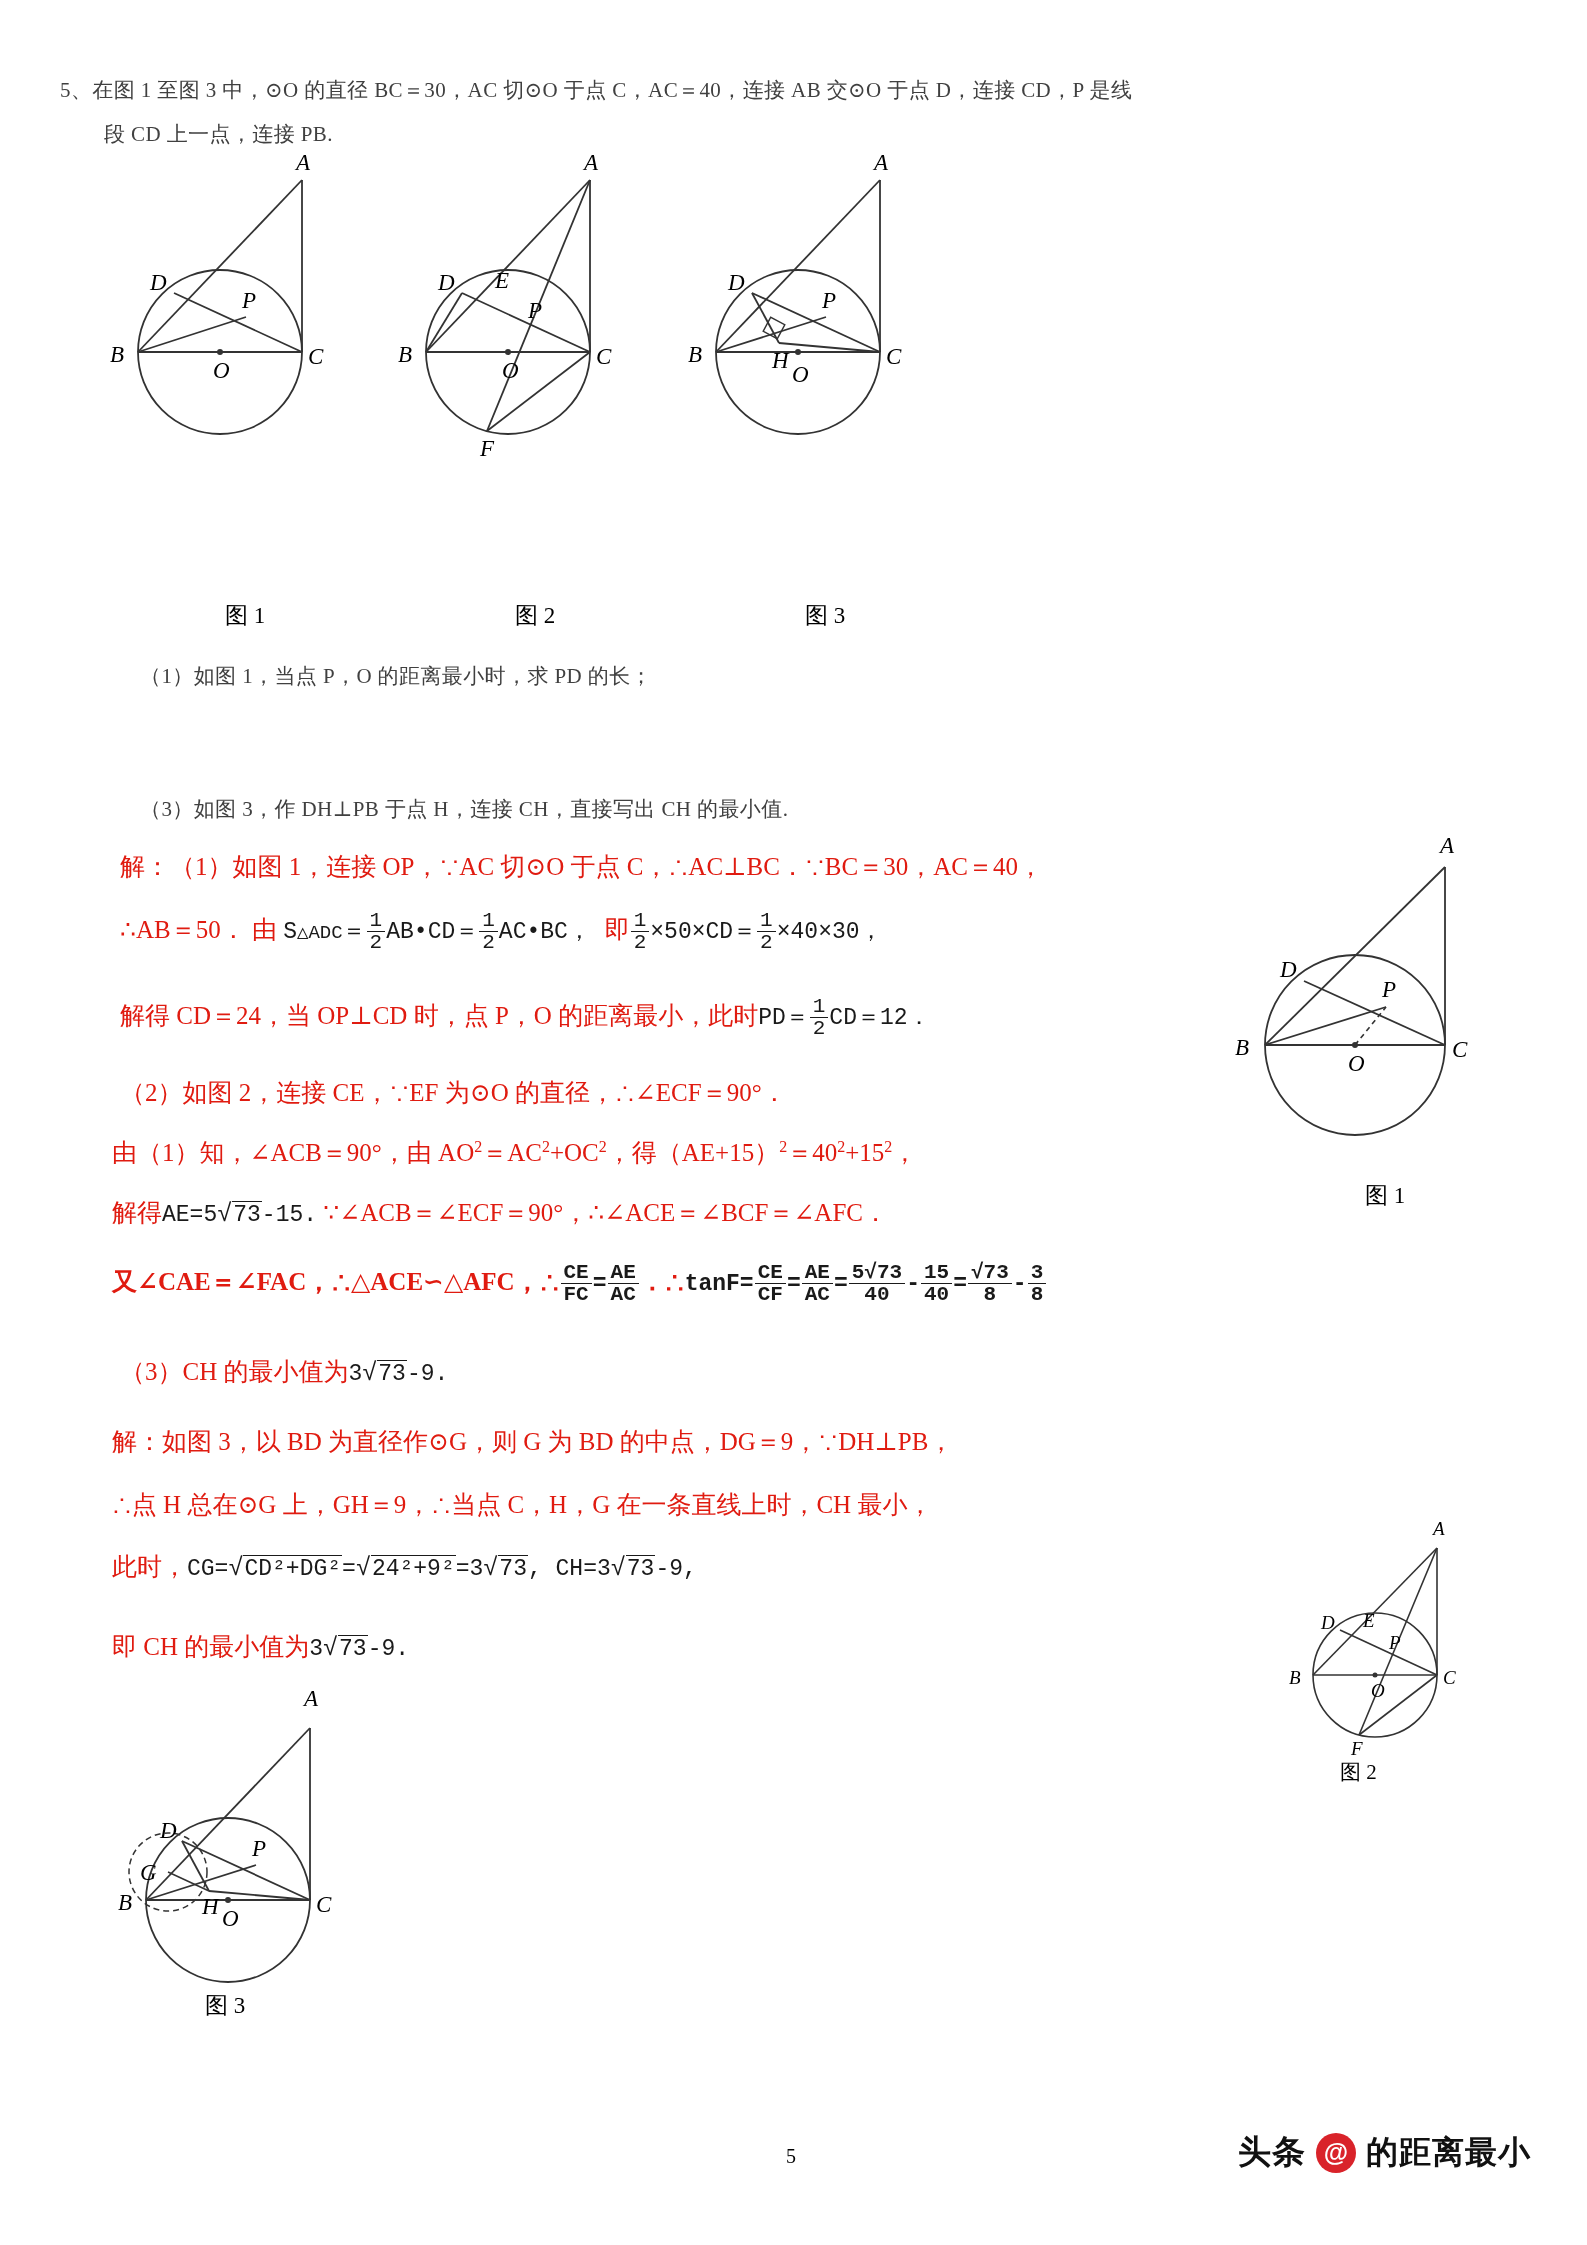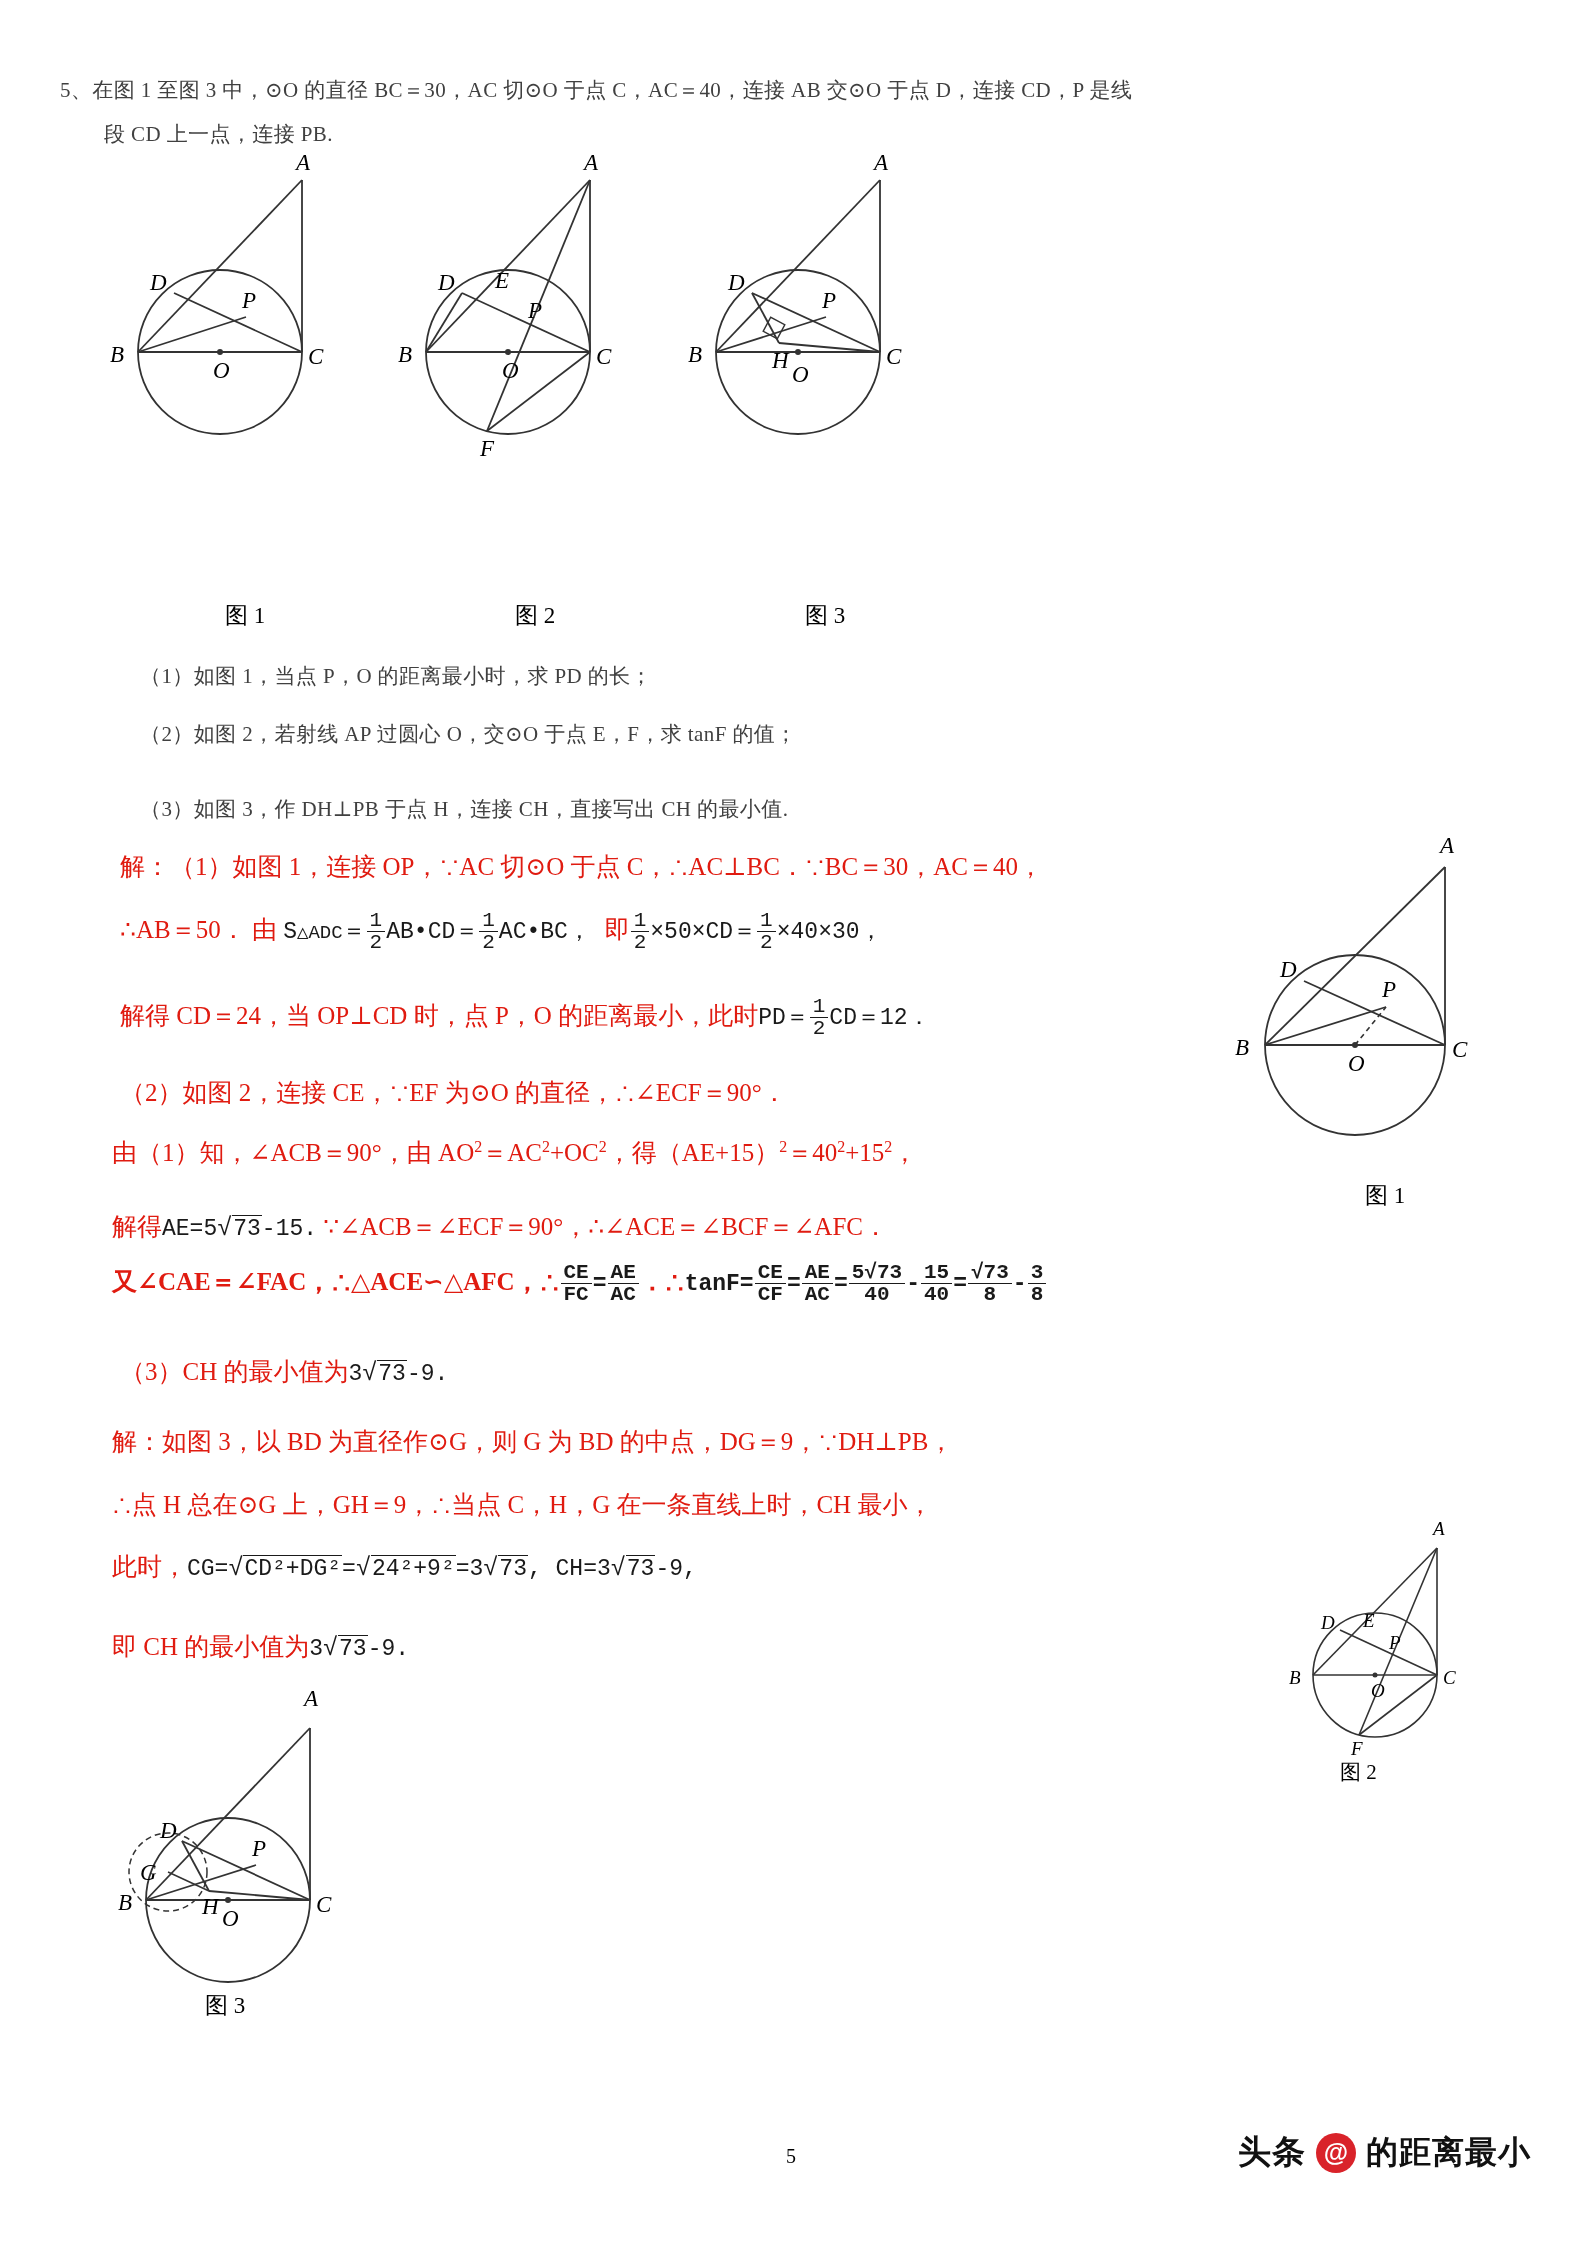--- a/index.html
+++ b/index.html
@@ -184,21 +184,20 @@
     <span class="figcap mi" style="left:8px; top:182px;">B</span>
     <span class="figcap mi" style="left:206px; top:184px;">C</span>
     <span class="figcap mi" style="left:48px; top:110px;">D</span>
     <span class="figcap mi" style="left:92px; top:188px;">H</span>
     <span class="figcap mi" style="left:112px; top:202px;">O</span>
     <span class="figcap mi" style="left:142px; top:128px;">P</span>
   </div>
   <div class="figcap" style="left:805px; top:600px;">图 3</div>
 
   <div class="qline" style="left:140px; top:662px;">（1）如图 1，当点 P，O 的距离最小时，求 PD 的长；</div>
-  <div class="qline" style="left:140px; top:720px;">（2）如图 2，若射线 AP 过圆心 O，交⊙O 于点 E，F，求 tanF 的值；</div>
   <div class="qline" style="left:140px; top:795px;text-align:center;">（3）如图 3，作 DH⊥PB 于点 H，连接 CH，直接写出 CH 的最小值.</div>
 
   <div class="sol" style="left:120px; top:850px;">
     <span>解：（1）如图 1，连接 OP，∵AC 切⊙O 于点 C，∴AC⊥BC．∵BC＝30，AC＝40，</span>
   </div>
 
   <div class="sol" style="left:120px; top:910px;">
     <span>∴AB＝50．</span>
     <span>由</span>
     <span class="blk">
@@ -210,21 +209,21 @@
   <div class="sol" style="left:120px; top:996px;">
     <span>解得 CD＝24，当 OP⊥CD 时，点 P，O 的距离最小，此时</span><span class="blk"><span>PD＝</span><span class="frac"><span class="num">1</span><span class="den">2</span></span><span>CD＝12．</span></span>
   </div>
 
   <div class="sol" style="left:120px; top:1076px;">（2）如图 2，连接 CE，∵EF 为⊙O 的直径，∴∠ECF＝90°．</div>
 
   <div class="sol" style="left:112px; top:1136px;">
     <span>由（1）知，∠ACB＝90°，由 AO</span><span class="sup">2</span><span>＝AC</span><span class="sup">2</span><span>+OC</span><span class="sup">2</span><span>，得（AE+15）</span><span class="sup">2</span><span>＝40</span><span class="sup">2</span><span>+15</span><span class="sup">2</span><span>，</span>
   </div>
 
-  <div class="sol" style="left:112px; top:1196px;margin-top:14px;">
+  <div class="sol" style="left:112px; top:1196px;">
     <span>解得</span><span class="blk"><span>AE=5</span><span class="rad"><span class="sign">√</span><span class="body">73</span></span><span>-15.</span></span>
     <span>∵∠ACB＝∠ECF＝90°，∴∠ACE＝∠BCF＝∠AFC．</span>
   </div>
 
   <div class="sol" style="left:112px; top:1262px;font-weight:bold;">
     <span>又∠CAE＝∠FAC，∴△ACE∽△AFC，∴</span><span class="blk"><span class="frac"><span class="num">CE</span><span class="den">FC</span></span><span>=</span><span class="frac"><span class="num">AE</span><span class="den">AC</span></span></span><span>．∴</span><span class="blk"><span>tanF</span><span>=</span><span class="frac"><span class="num">CE</span><span class="den">CF</span></span><span>=</span><span class="frac"><span class="num">AE</span><span class="den">AC</span></span><span>=</span><span class="frac"><span class="num">5√73</span><span class="den">40</span></span><span>-</span><span class="frac"><span class="num">15</span><span class="den">40</span></span><span>=</span><span class="frac"><span class="num">√73</span><span class="den">8</span></span><span>-</span><span class="frac"><span class="num">3</span><span class="den">8</span></span></span>
   </div>
 
   <div class="sol" style="left:120px; top:1355px;">
     <span>（3）CH 的最小值为</span><span class="blk"><span>3</span><span class="rad"><span class="sign">√</span><span class="body">73</span></span><span>-9.</span></span>

